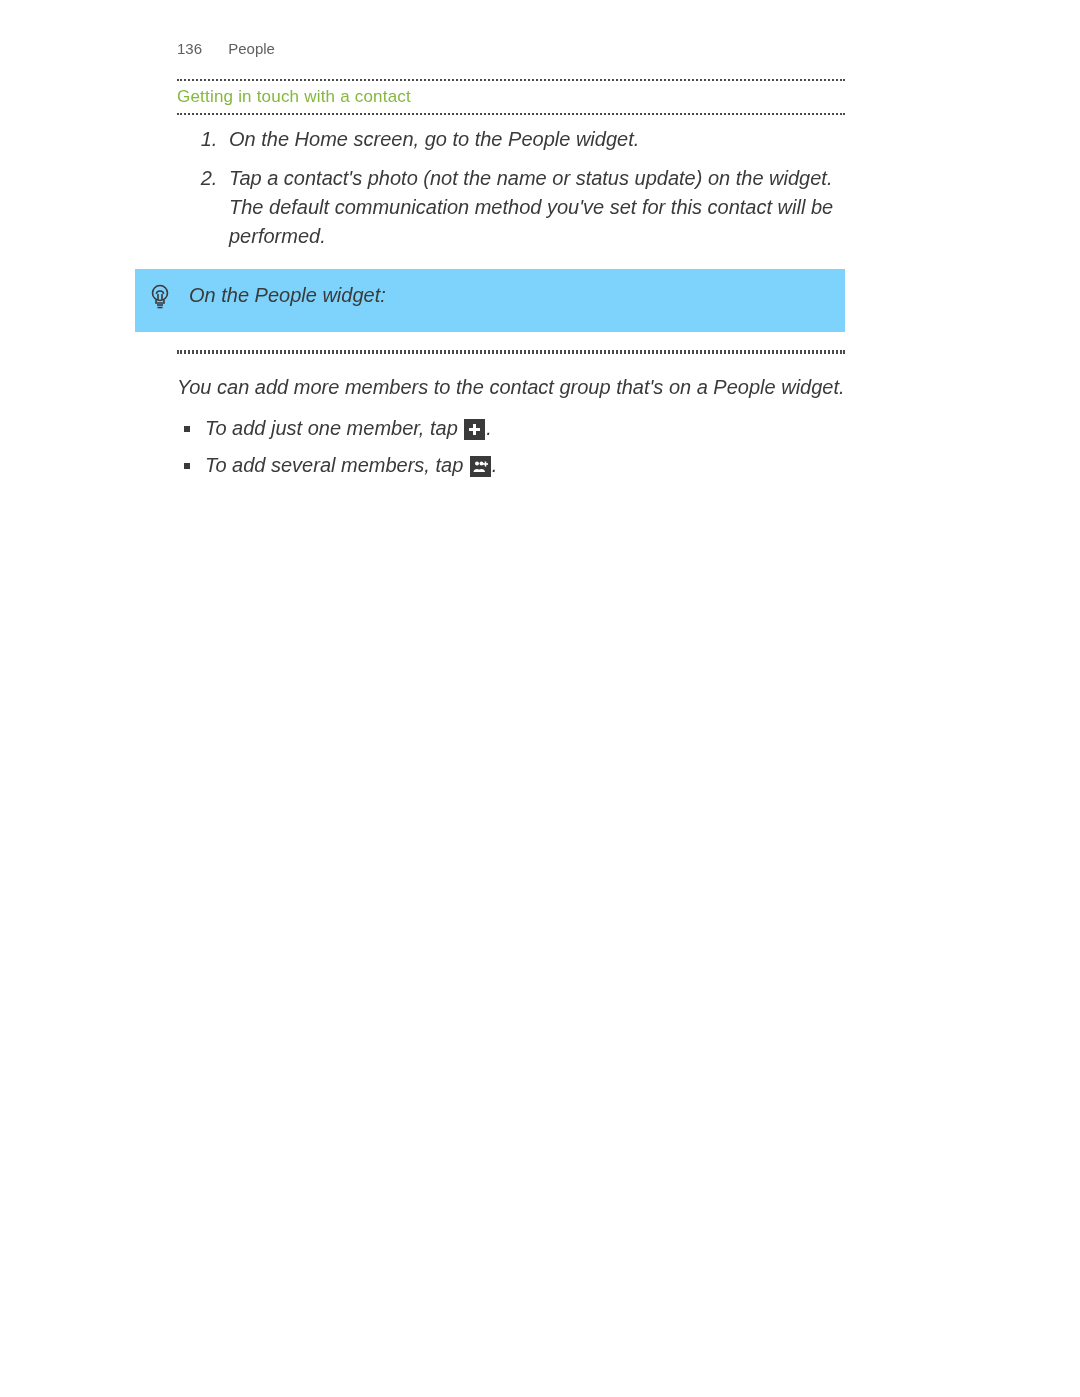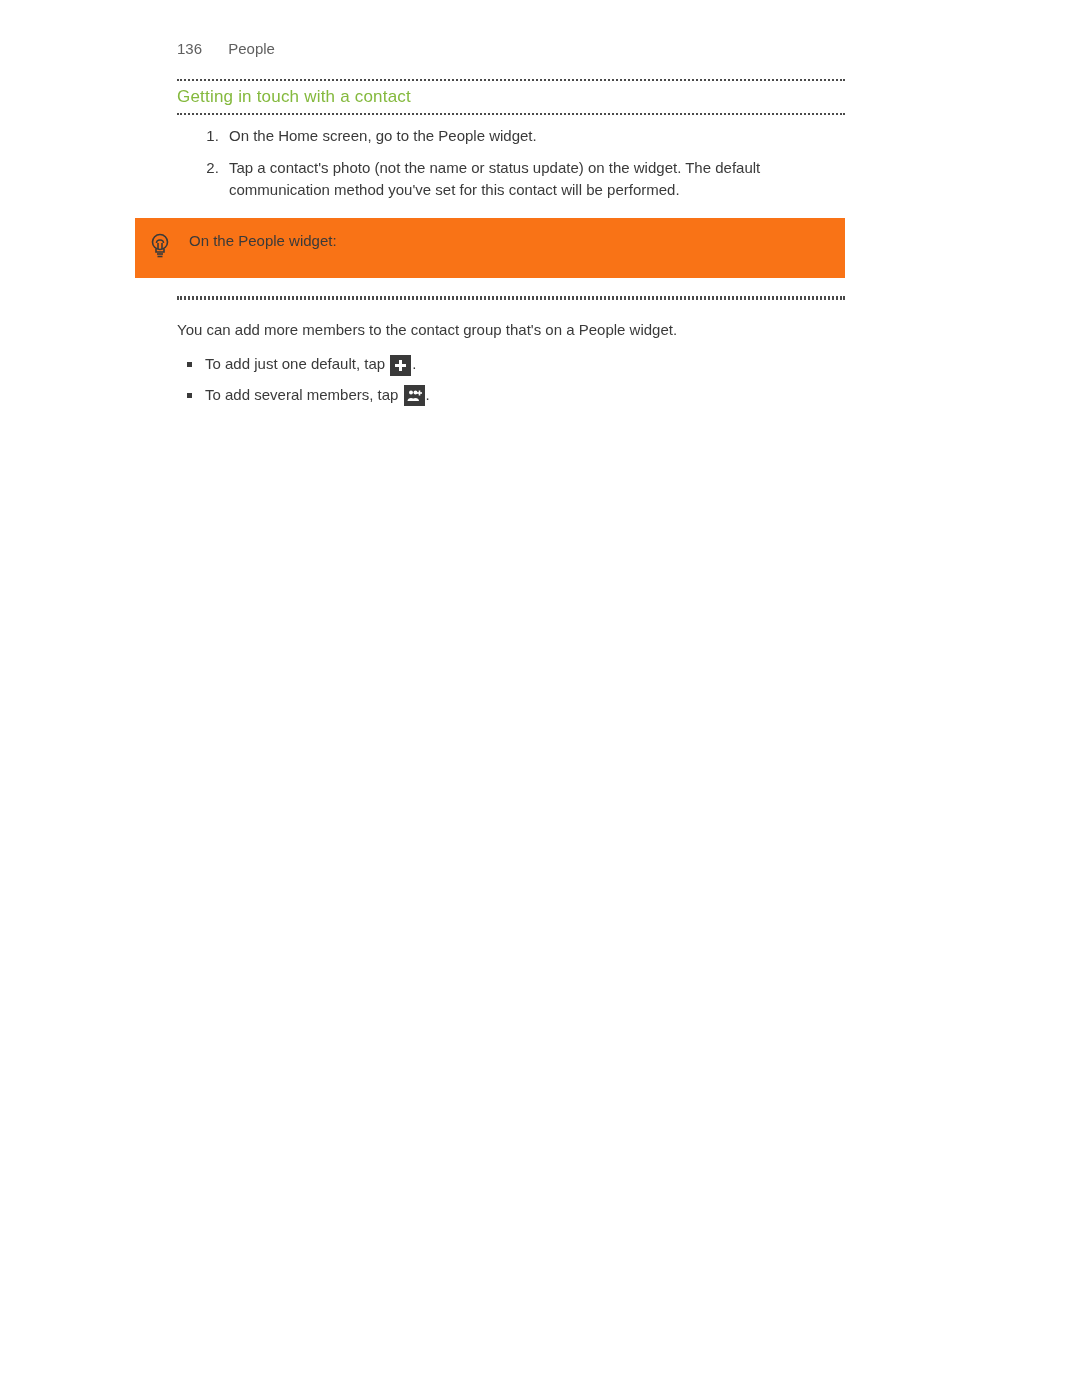--- a/index.html
+++ b/index.html
@@ -34,34 +34,35 @@
     height: 0;
   }
   .section-title {
     color: #84b93d;
     font-size: 17px;
     font-weight: 400;
     margin: 6px 0 6px 0;
     letter-spacing: 0.2px;
   }
   .body-text {
-    font-size: 15px;
+    font-size: 20px;
     line-height: 1.45;
     color: #3a3a3a;
+    font-style: italic;
   }
   ol.numbered {
     margin: 10px 0 18px 0;
     padding-left: 46px;
   }
   ol.numbered li {
     padding-left: 6px;
     margin-bottom: 10px;
   }
   .tip-box {
-    background: #f97316;
+    background: #7dd3fc;
     margin-left: -42px;
     padding: 12px 14px 14px 14px;
     display: flex;
     align-items: flex-start;
     box-sizing: border-box;
   }
   .tip-icon-col {
     flex: 0 0 40px;
     padding-top: 2px;
     text-align: left;
@@ -145,21 +146,21 @@
 
     <div style="height:18px"></div>
 
     <hr class="dotted-sep">
     <hr class="dotted-sep">
 
     <div class="para body-text">You can add more members to the contact group that's on a People widget.</div>
 
     <ul class="bulleted body-text sec2-list">
       <li>
-        <span>To add just one default, tap </span><span class="inline-icon">
+        <span>To add just one member, tap </span><span class="inline-icon">
           <svg width="17" height="17" viewBox="0 0 17 17">
             <line x1="8.5" y1="3" x2="8.5" y2="14" stroke="#ffffff" stroke-width="3"></line>
             <line x1="3" y1="8.5" x2="14" y2="8.5" stroke="#ffffff" stroke-width="3"></line>
           </svg>
         </span><span>.</span>
       </li>
       <li>
         <span>To add several members, tap </span><span class="inline-icon">
           <svg width="17" height="17" viewBox="0 0 17 17">
             <circle cx="5" cy="5.5" r="2" fill="#ffffff"></circle>

